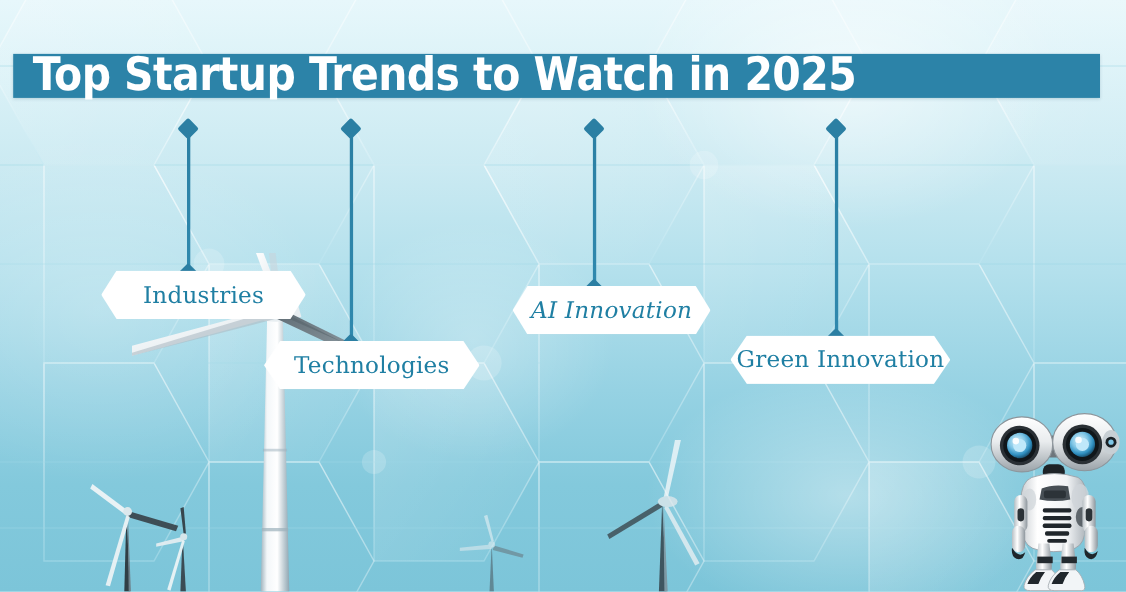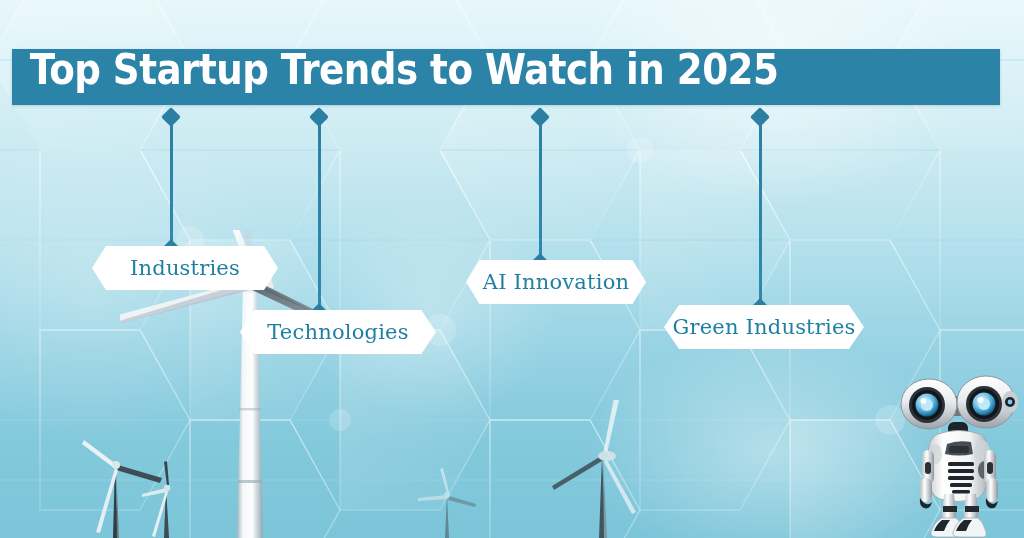--- a/index.html
+++ b/index.html
@@ -20,23 +20,23 @@
 
   
   .bloom{position:absolute;border-radius:50%;pointer-events:none;}
   .bloom.b1{left:560px;top:-80px;width:420px;height:300px;background:radial-gradient(ellipse at center,rgba(255,255,255,.55),rgba(255,255,255,0) 65%);}
   .bloom.b2{left:580px;top:330px;width:380px;height:240px;background:radial-gradient(ellipse at center,rgba(255,255,255,.40),rgba(255,255,255,0) 68%);}
   .bloom.b3{left:-120px;top:120px;width:420px;height:320px;background:radial-gradient(ellipse at center,rgba(255,255,255,.22),rgba(255,255,255,0) 70%);}
   .bloom.b4{left:300px;top:200px;width:260px;height:220px;background:radial-gradient(ellipse at center,rgba(255,255,255,.28),rgba(255,255,255,0) 70%);}
 
   
   #title-bar{
-    position:absolute;left:12px;top:49px;width:988px;height:56px;
+    position:absolute;left:12px;top:49px;width:988px;height:40px;
     background:#2c83a8;
-    display:flex;align-items:flex-start;
+    display:flex;align-items:flex-end;
     box-shadow:0 1px 3px rgba(0,60,90,.18);
   }
   #title-text{
     color:#ffffff;
     font-family:"DejaVu Sans Condensed","Liberation Sans", sans-serif;
     font-weight:700;
     font-size:42px;
     line-height:1;
     letter-spacing:-0.5px;
     padding-left:18px;
@@ -256,25 +256,25 @@
     <span class="stem"></span>
     <span class="dia bot"></span>
   </div>
 
   <div class="callout" style="left:92px;top:246px;width:186px;">
     <span class="lbl">Industries</span>
   </div>
   <div class="callout" style="left:240px;top:310px;width:196px;text-align:center;">
     <span class="lbl">Technologies</span>
   </div>
-  <div class="callout" style="left:466px;top:260px;width:180px;">
+  <div class="callout" style="left:466px;top:260px;width:180px;font-style:italic;">
     <span class="lbl">AI Innovation</span>
   </div>
   <div class="callout" style="left:664px;top:305px;width:200px;">
-    <span class="lbl">Green Industries</span>
+    <span class="lbl">Green Innovation</span>
   </div>
 
   <div id="title-bar">
     <span id="title-text">Top Startup Trends to Watch in 2025</span>
   </div>
 
   <div id="robot">
     <svg viewBox="0 0 120 172" xmlns="http://www.w3.org/2000/svg">
       <defs>
         <linearGradient id="body" x1="0" y1="0" x2="1" y2="0">

